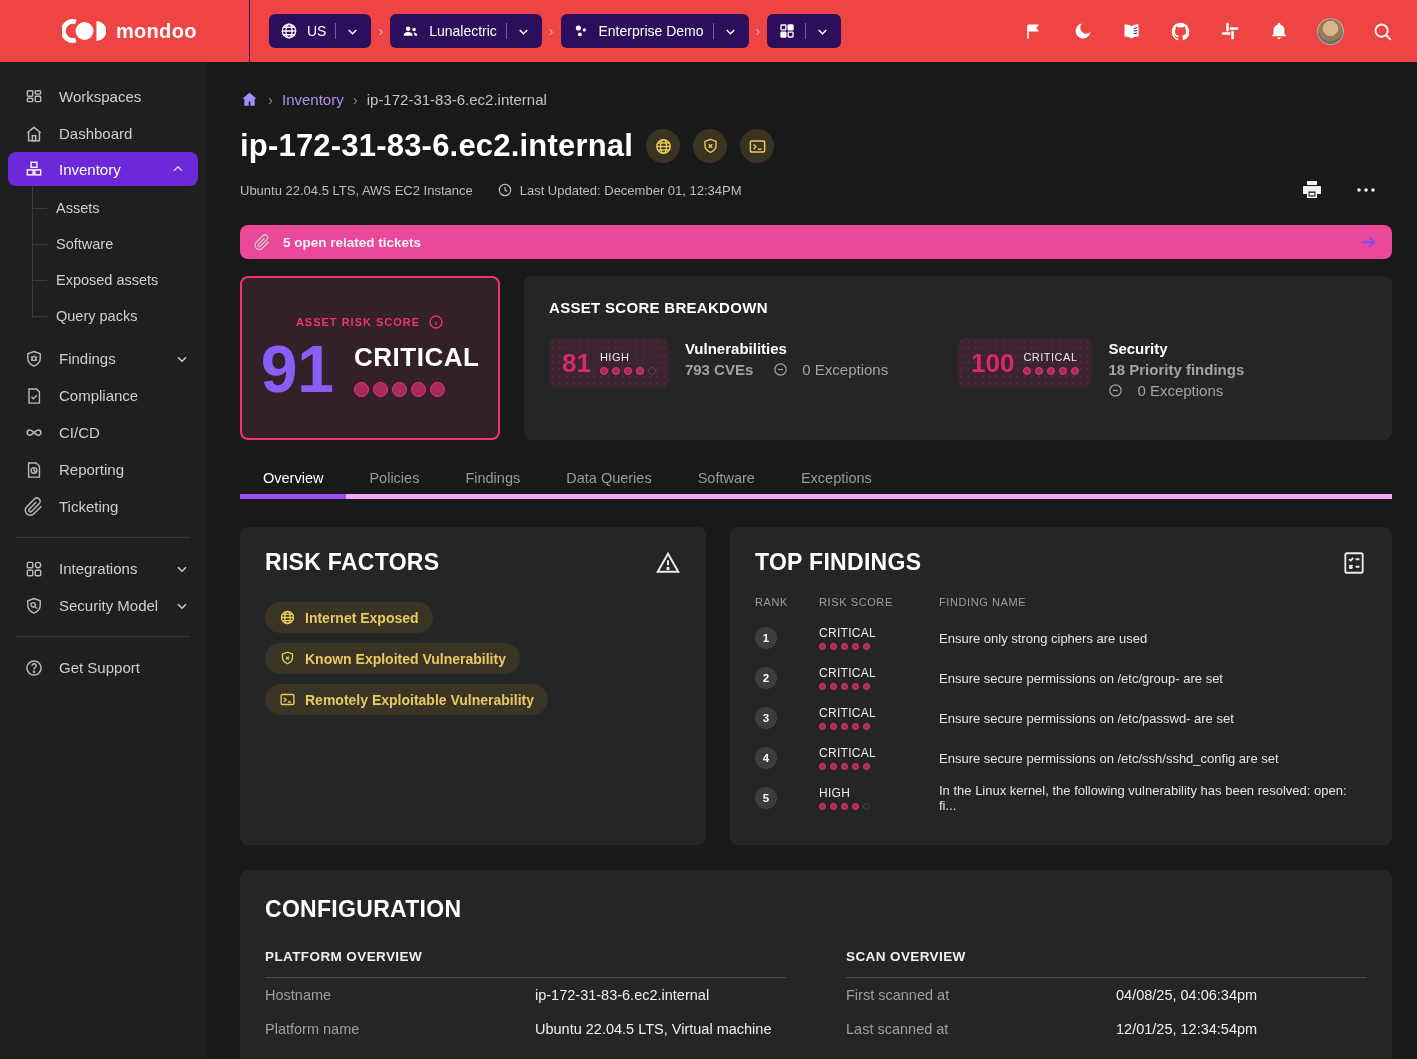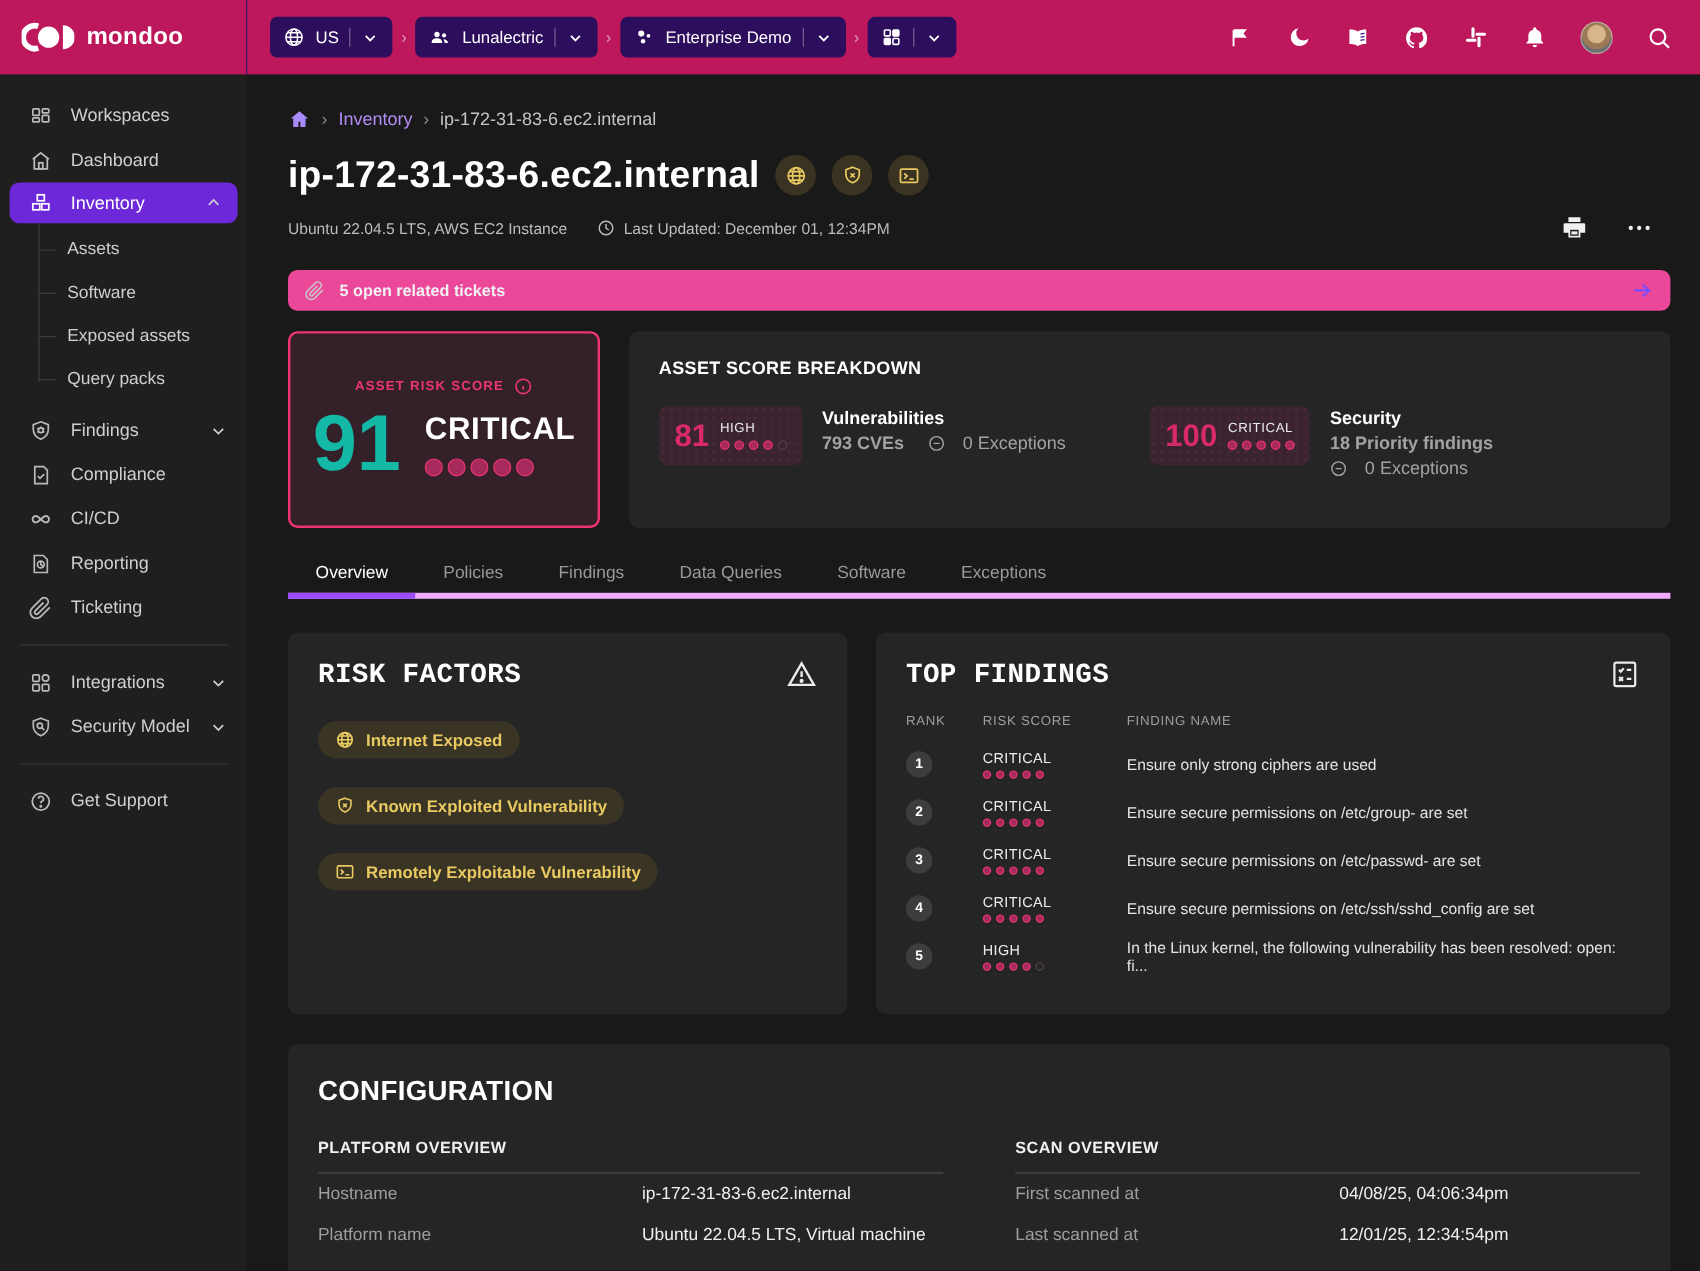--- a/index.html
+++ b/index.html
@@ -1,22 +1,22 @@
 <!DOCTYPE html>
 <html><head>
 <meta charset="utf-8">
 <style>
   * { margin:0; padding:0; box-sizing:border-box; }
   html,body { width:1417px; height:1059px; overflow:hidden; background:#191919;
     font-family:"Liberation Sans","DejaVu Sans",sans-serif; color:#e8e8e8; }
   .page { position:relative; width:1417px; height:1059px; }
 
   
-  .topbar { position:absolute; top:0; left:0; width:100%; height:62px; background:#be185d;
-    display:flex; align-items:center; z-index:10; }
+  .topbar { position:absolute; top:0; left:0; width:100%; height:62px; background:#ef4444;
+    display:flex; align-items:center; z-index:10;padding-left:44px; }
   .logo-area { width:206px; height:100%; display:flex; align-items:center; gap:10px;
     padding-left:18px; border-right:1px solid #351365; flex-shrink:0; }
   .logo-text { font-size:20px; font-weight:bold; color:#fff; letter-spacing:.3px; }
   .scope-bar { display:flex; align-items:center; margin-left:19px; }
   .scope-btn { display:flex; align-items:center; gap:9px; background:#2c0e5c; border:none;
     border-radius:6px; height:34px; padding:0 11px; color:#fff; font-size:14px; cursor:pointer;
     font-family:inherit; }
   .scope-div { width:1px; height:16px; background:rgba(255,255,255,.35); }
   .scope-sep { color:rgba(255,255,255,.55); font-size:14px; margin:0 7px; }
   .topbar-icons { margin-left:auto; display:flex; align-items:center; gap:28px; padding-right:24px; }
@@ -72,21 +72,21 @@
 
   
   .score-row { display:flex; gap:24px; margin-top:17px; }
   .risk-card { width:260px; height:164px; background:#332028; border:2px solid #ee3572;
     border-radius:8px; display:flex; flex-direction:column; align-items:center;
     justify-content:center; gap:6px; }
   .risk-card .rc-label { display:flex; align-items:center; gap:8px; color:#ee3572;
     font-size:11px; font-weight:bold; letter-spacing:1px; }
   .rc-label .info { width:16px; height:16px; }
   .rc-score-row { display:flex; align-items:center; gap:20px; }
-  .rc-score { font-size:66px; font-weight:bold; color:#14b8a6; line-height:1; }
+  .rc-score { font-size:66px; font-weight:bold; color:#8b5cf6; line-height:1; }
   .rc-right { display:flex; flex-direction:column; gap:9px; }
   .rc-sev { font-size:26px; font-weight:bold; color:#fff; letter-spacing:.5px; }
   .dots { display:flex; gap:4px; }
   .dot { border-radius:50%; border:1.5px solid #ee3572; background:#a62a5c; }
   .dot.empty { border-color:#5a4048; background:transparent; }
   .dots-lg .dot { width:15px; height:15px; }
   .dots-md .dot { width:8px; height:8px; border-width:1.2px; }
   .dots-sm .dot { width:7px; height:7px; border-width:1.2px; }
 
   .breakdown-card { flex:1; height:164px; background:#252525; border-radius:8px; padding:23px 25px; }
@@ -109,26 +109,26 @@
 
   
   .tabs { display:flex; margin-top:21px; border-bottom:5px solid #f0abfc; }
   .tab { padding:9px 23px 8px; font-size:14.5px; color:#999; cursor:pointer;
     margin-bottom:-5px; border-bottom:5px solid transparent; }
   .tab.active { color:#fff; border-bottom-color:#9a4ef7; }
 
   
   .cards-row { display:flex; gap:24px; margin-top:28px; }
   .panel { background:#252525; border-radius:8px; padding:22px 25px; }
-  .panel-head { display:flex; align-items:flex-end; justify-content:space-between;font-family:Liberation Mono, monospace; }
+  .panel-head { display:flex; align-items:flex-end; justify-content:space-between; }
   .panel-title { font-size:23px; font-weight:bold; color:#fff; letter-spacing:.3px; }
   .panel-head .ph-icon { width:26px; height:26px; color:#ececec; cursor:pointer; }
 
   .rf-card { width:466px; height:318px; }
-  .rf-badges { display:flex; flex-wrap:wrap; gap:24px; margin-top:26px; }
+  .rf-badges { display:flex; flex-wrap:wrap; gap:10px; margin-top:26px; }
   .rf-badge { display:flex; align-items:center; gap:9px; background:#3a3424; border-radius:16px;
     height:31px; padding:0 14px; color:#e9c961; font-size:14px; font-weight:bold; cursor:pointer; }
   .rf-badge svg { width:17px; height:17px; }
 
   .tf-card { flex:1; height:318px; padding:22px 25px 0 25px; }
   .tf-table { margin-top:14px; }
   .tf-hrow { display:grid; grid-template-columns:64px 120px 1fr; padding:6px 0 10px; }
   .tf-h { font-size:11px; color:#9e9e9e; letter-spacing:.6px; }
   .tf-row { display:grid; grid-template-columns:64px 120px 1fr; align-items:center;
     height:40px; cursor:pointer; }

